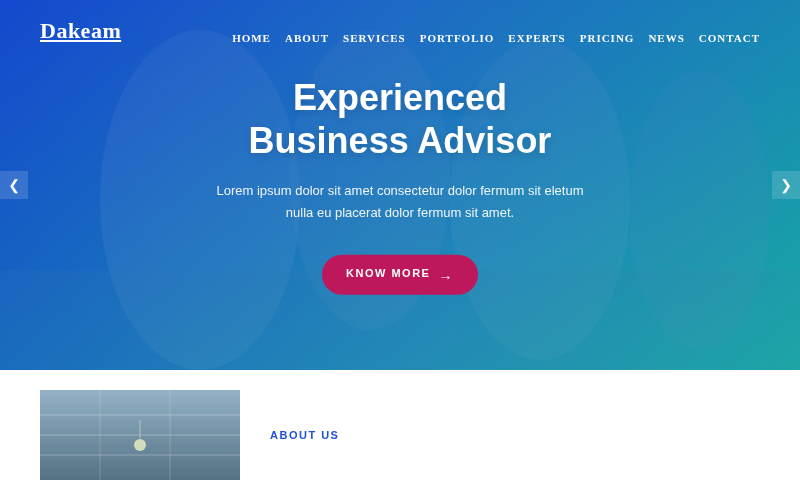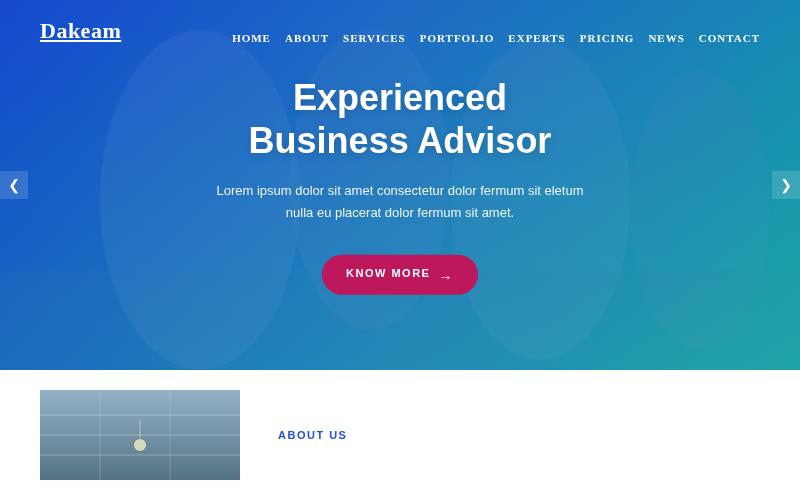--- a/index.html
+++ b/index.html
@@ -114,21 +114,21 @@
     .carousel-arrow-right { right: 0; }
 
     
     .bottom {
       width: 800px;
       height: 130px;
       background: #fff;
       display: flex;
       align-items: stretch;
       padding: 20px 40px;
-      gap: 38px;
+      gap: 30px;
     }
     .bottom-image {
       width: 200px;
       min-width: 200px;
       height: 90px;
       background: linear-gradient(135deg, #b8c8d8 0%, #8099aa 60%, #607080 100%);
       position: relative;
       overflow: hidden;
       flex-shrink: 0;
     }

